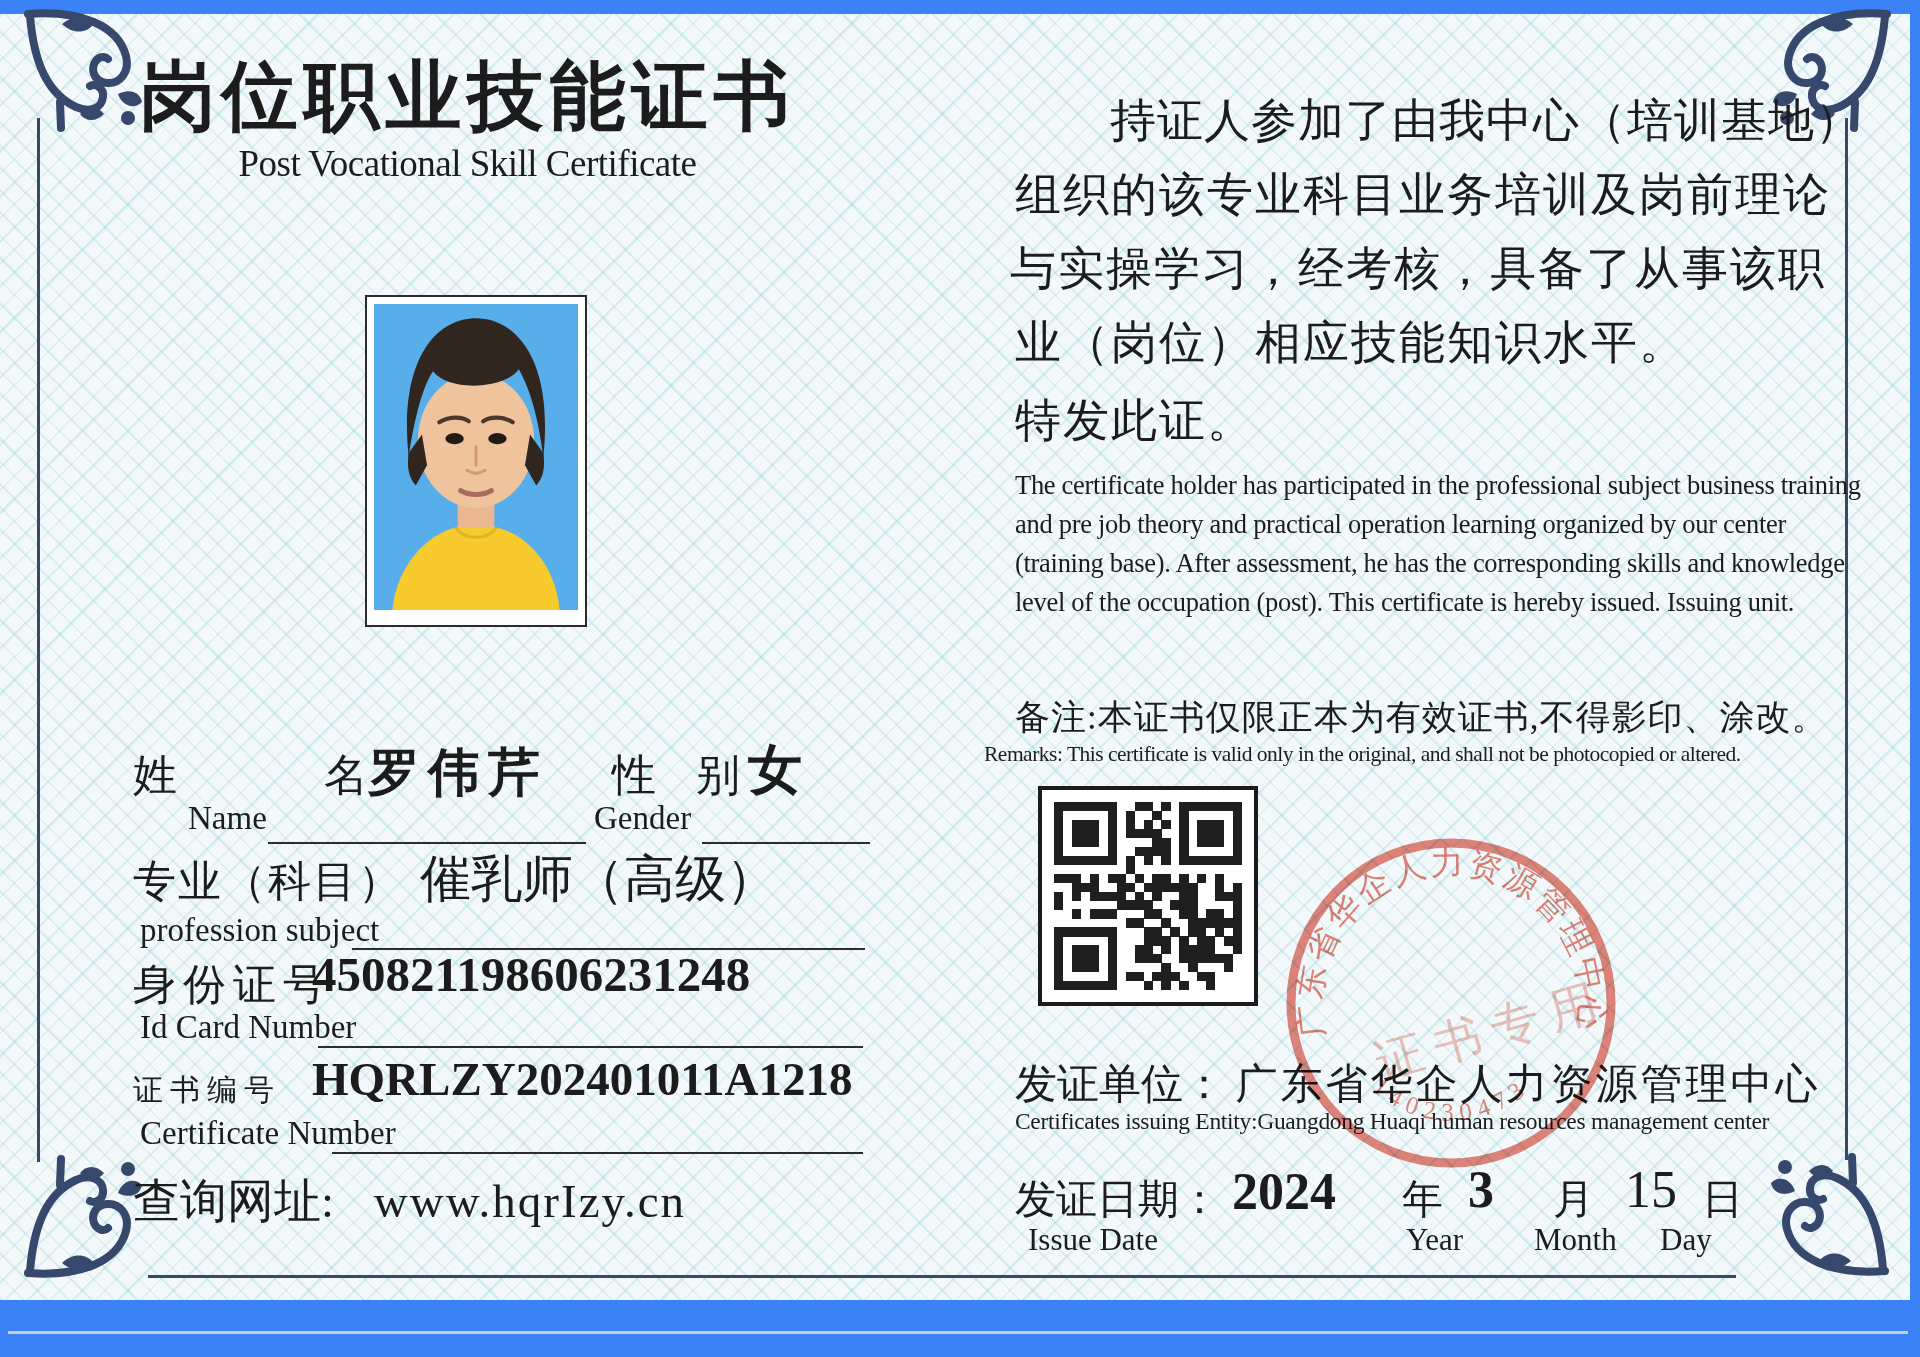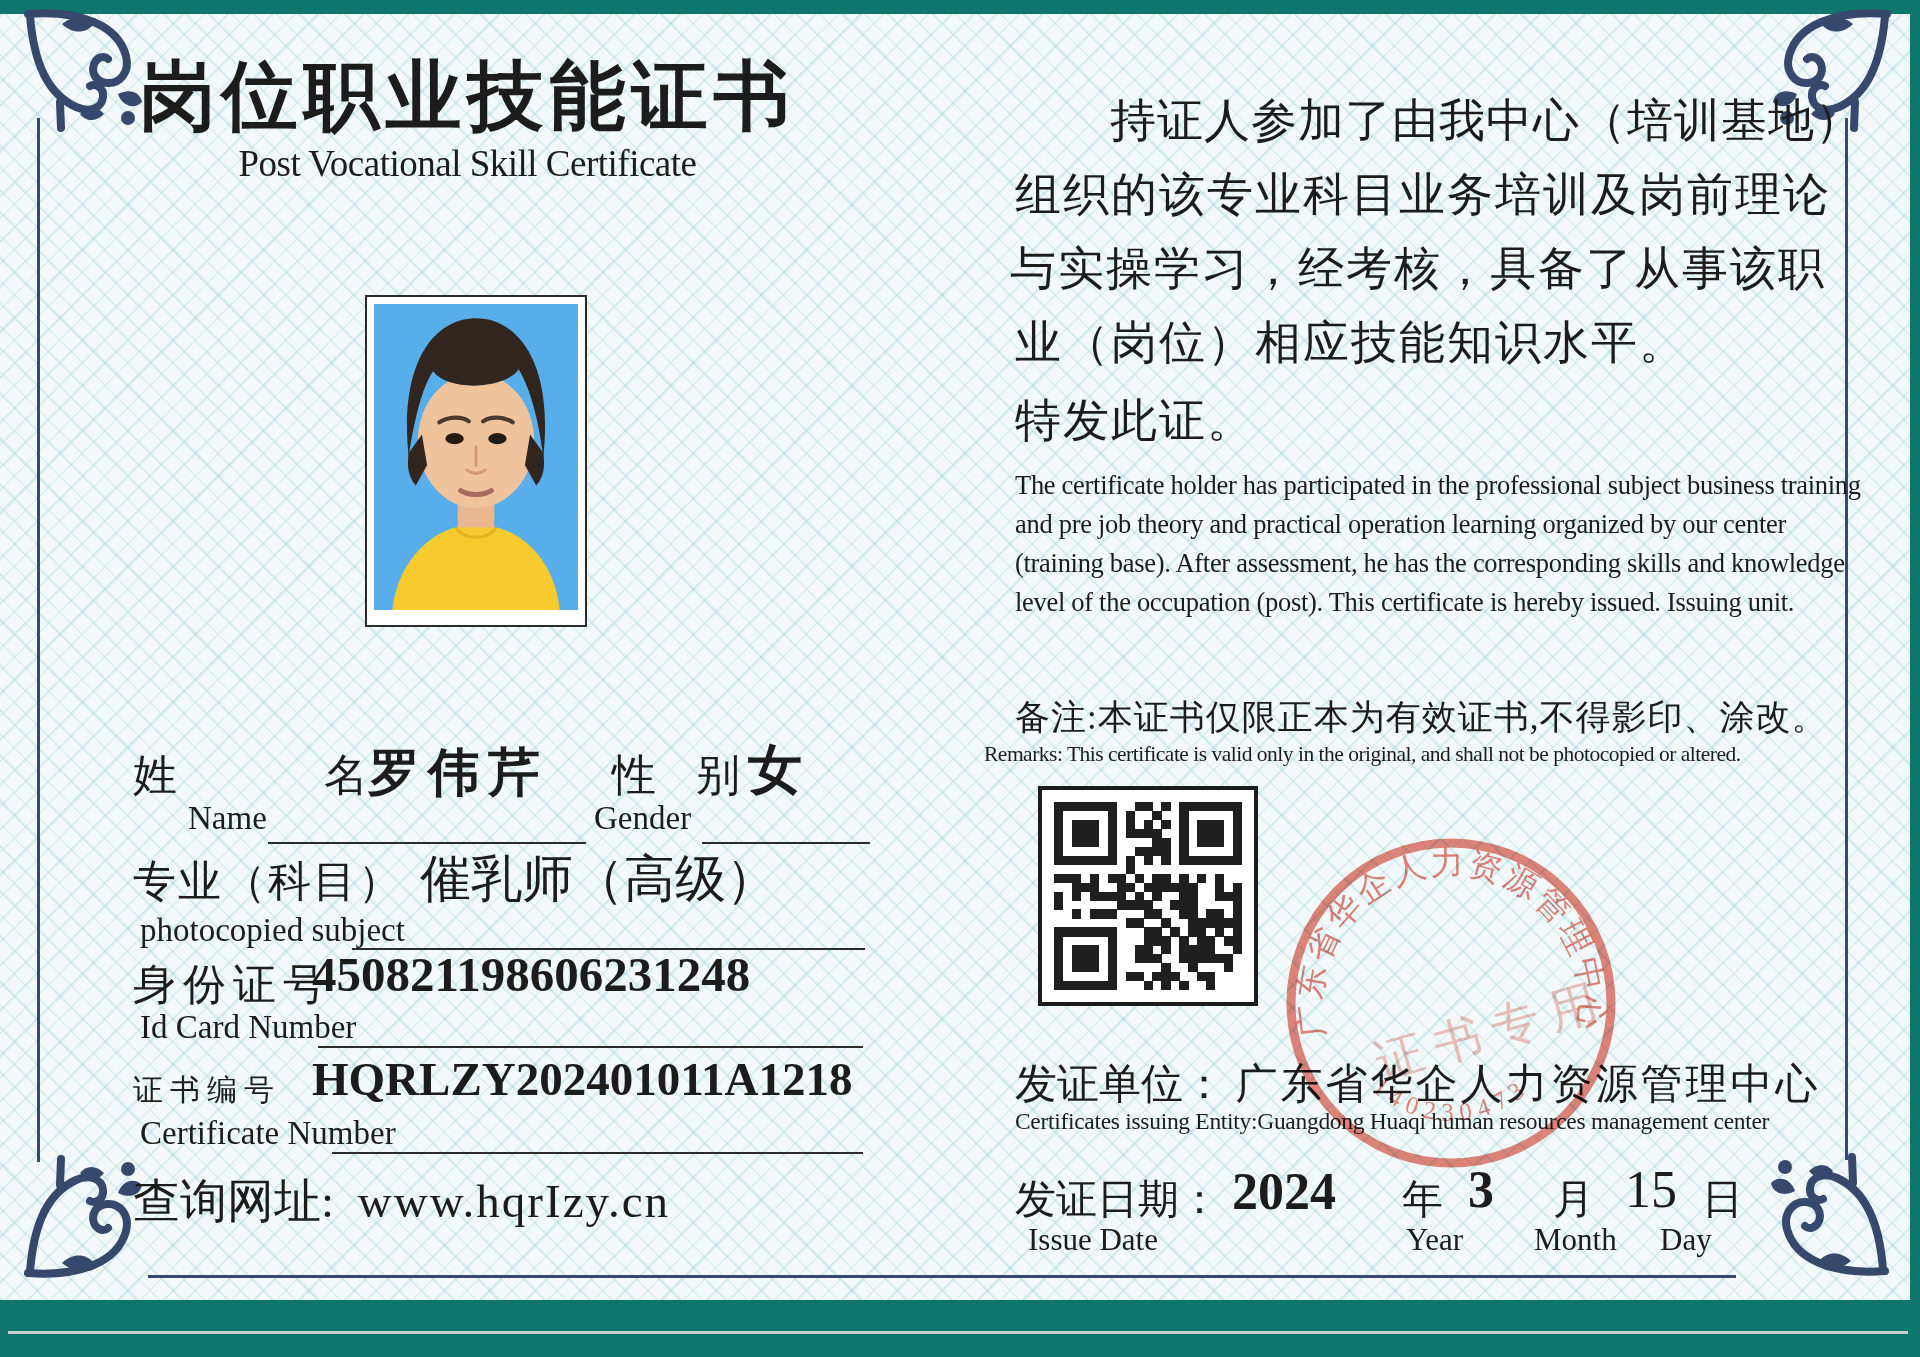--- a/index.html
+++ b/index.html
@@ -1,16 +1,16 @@
 <!DOCTYPE html>
 <html><head>
 <meta charset="utf-8">
 <style>
   html,body{margin:0;padding:0;background:#ffffff;}
-  .canvas{position:relative;width:1920px;height:1357px;overflow:hidden;background:#0f766e;
+  .canvas{position:relative;width:1920px;height:1357px;overflow:hidden;background:#3b82f6;
           font-family:"Liberation Serif","DejaVu Serif",serif;color:#1c1c1c;}
   .bg{position:absolute;left:0;top:14px;width:1910px;height:1286px;background-color:#f3f9fa;
       background-image:
         repeating-linear-gradient(45deg, rgba(125,198,204,0.20) 0 1.6px, rgba(0,0,0,0) 1.6px 16px),
         repeating-linear-gradient(135deg, rgba(125,198,204,0.20) 0 1.6px, rgba(0,0,0,0) 1.6px 16px),
         repeating-linear-gradient(45deg, rgba(125,198,204,0.10) 0 3px, rgba(0,0,0,0) 3px 32px),
         repeating-linear-gradient(135deg, rgba(125,198,204,0.10) 0 3px, rgba(0,0,0,0) 3px 32px);}
   .abs{position:absolute;white-space:nowrap;}
   .zh{font-family:"Liberation Serif","DejaVu Serif",serif;}
   .spread{display:inline-block;text-align:justify;text-align-last:justify;}
@@ -95,36 +95,36 @@
   <div class="abs zh" style="left:368px;top:738px;font-size:52px;font-weight:bold;letter-spacing:8px">罗伟芹</div>
   <div class="abs zh" style="left:612px;top:746px;font-size:44px"><span class="spread" style="width:128px">性别</span></div>
   <div class="abs zh" style="left:748px;top:734px;font-size:54px;font-weight:bold">女</div>
   <div class="abs" style="left:188px;top:800px;font-size:33px">Name</div>
   <div class="uline" style="left:268px;top:842px;width:318px"></div>
   <div class="abs" style="left:594px;top:800px;font-size:33px">Gender</div>
   <div class="uline" style="left:702px;top:842px;width:168px"></div>
 
   <div class="abs zh" style="left:133px;top:853px;font-size:43px;letter-spacing:2px">专业（科目）</div>
   <div class="abs zh" style="left:420px;top:845px;font-size:51px;font-weight:normal">催乳师（高级）</div>
-  <div class="abs" style="left:140px;top:912px;font-size:33px">photocopied subject</div>
+  <div class="abs" style="left:140px;top:912px;font-size:33px">profession subject</div>
   <div class="uline" style="left:352px;top:948px;width:513px"></div>
 
   <div class="abs zh" style="left:133px;top:956px;font-size:43px;letter-spacing:7px">身份证号</div>
   <div class="abs" style="left:312px;top:946px;font-size:49px;font-weight:bold">450821198606231248</div>
   <div class="abs" style="left:140px;top:1009px;font-size:33px">Id Card Number</div>
   <div class="uline" style="left:318px;top:1046px;width:545px"></div>
 
   <div class="abs zh" style="left:133px;top:1070px;font-size:30px;letter-spacing:7px">证书编号</div>
   <div class="abs" style="left:312px;top:1052px;font-size:47px;font-weight:bold">HQRLZY202401011A1218</div>
   <div class="abs" style="left:140px;top:1115px;font-size:33px">Certificate Number</div>
   <div class="uline" style="left:332px;top:1152px;width:531px"></div>
 
   <div class="abs" style="left:133px;top:1170px;font-size:47px">
     <span class="zh">查询网址:</span>
-    <span style="margin-left:12px;letter-spacing:2px">www.hqrIzy.cn</span>
+    <span style="margin-left:28px;letter-spacing:2px">www.hqrIzy.cn</span>
   </div>
 
   <div class="abs zh" style="left:1110px;top:90px;font-size:46px;letter-spacing:1px">持证人参加了由我中心（培训基地）</div>
   <div class="abs zh" style="left:1015px;top:164px;font-size:46px;letter-spacing:2px">组织的该专业科目业务培训及岗前理论</div>
   <div class="abs zh" style="left:1010px;top:238px;font-size:46px;letter-spacing:2px">与实操学习，经考核，具备了从事该职</div>
   <div class="abs zh" style="left:1015px;top:312px;font-size:46px;letter-spacing:2px">业（岗位）相应技能知识水平。</div>
   <div class="abs zh" style="left:1015px;top:390px;font-size:46px;letter-spacing:2px">特发此证。</div>
 
   <div class="abs" style="left:1015px;top:466px;width:848px;font-size:26.5px;line-height:39px;white-space:normal;letter-spacing:-0.3px">The certificate holder has participated in the professional subject business training and pre job theory and practical operation learning organized by our center (training base). After assessment, he has the corresponding skills and knowledge level of the occupation (post). This certificate is hereby issued. Issuing unit.</div>
 

